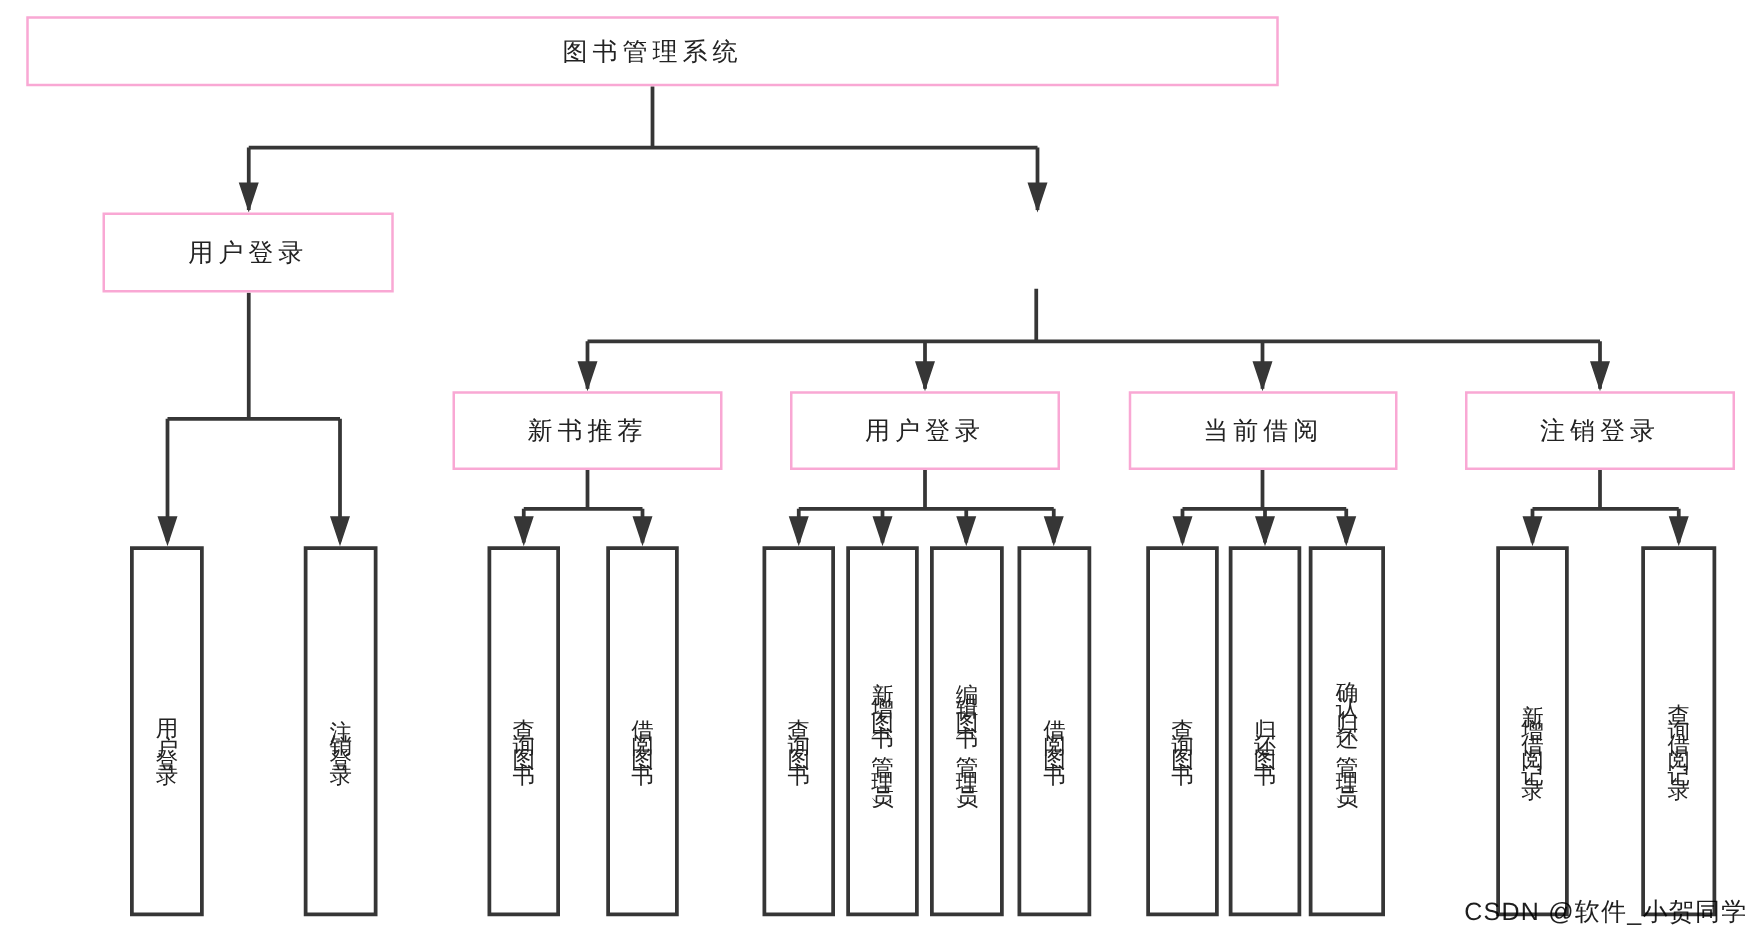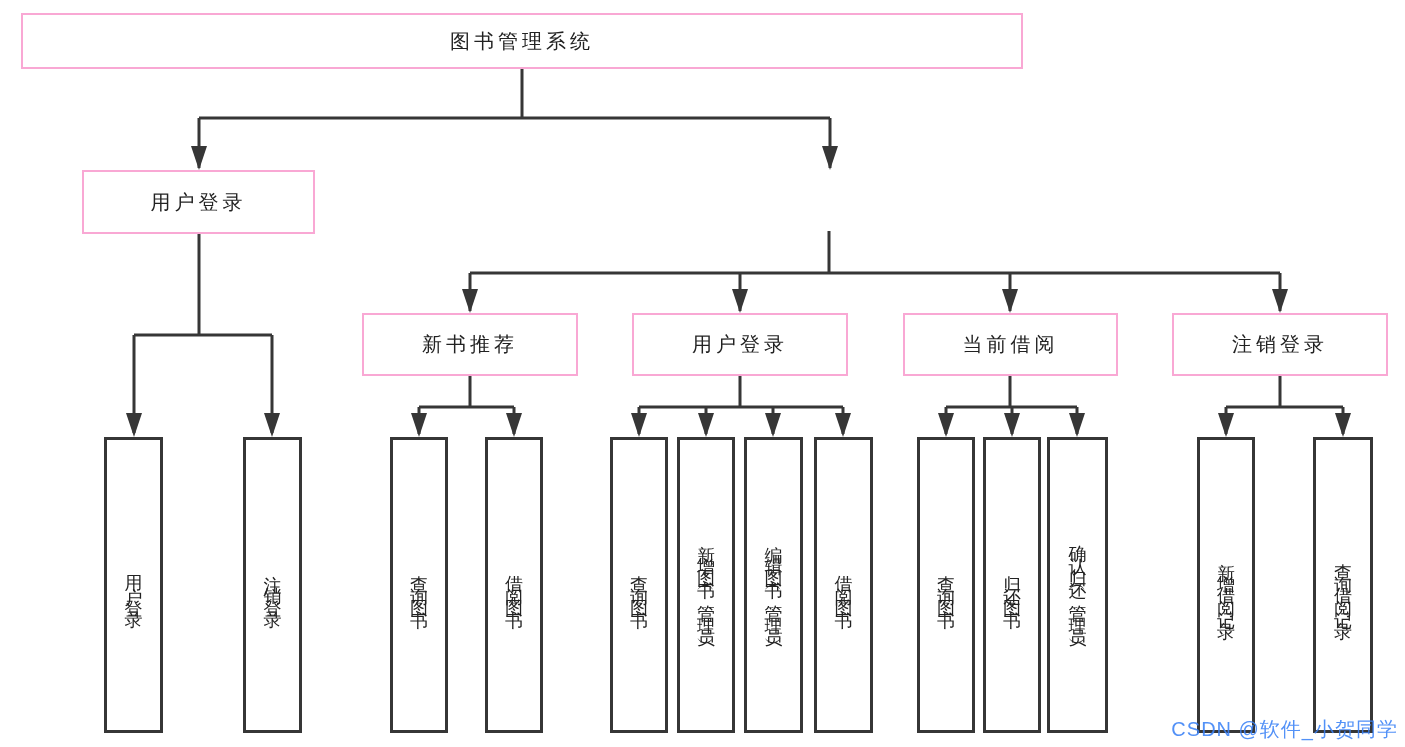--- a/index.html
+++ b/index.html
@@ -17,21 +17,21 @@
     position:absolute;top:437px;height:296px;box-sizing:border-box;
     border:3px solid #363636;background:#fff;
     display:flex;align-items:center;justify-content:center;
   }
   .leaf span{
     writing-mode:vertical-rl;text-orientation:mixed;
     font-size:18px;letter-spacing:12px;line-height:1;white-space:nowrap;
   }
   .watermark{
     position:absolute;right:7px;bottom:4px;z-index:5;
-    font-size:20px;color:#3b82f6;opacity:.88;letter-spacing:1px;white-space:nowrap;
+    font-size:20px;color:#000000;opacity:.88;letter-spacing:1px;white-space:nowrap;
   }
 </style>
 </head>
 <body>
 
 <div id="canvas">
 
   <svg id="wires" viewBox="0 0 1405 747" xmlns="http://www.w3.org/2000/svg">
     <path d="M522,69 V118 M199,118 H830 M199,118 V168 M830,118 V168
              M199,234 V335 M134,335 H272 M134,335 V433 M272,335 V433

